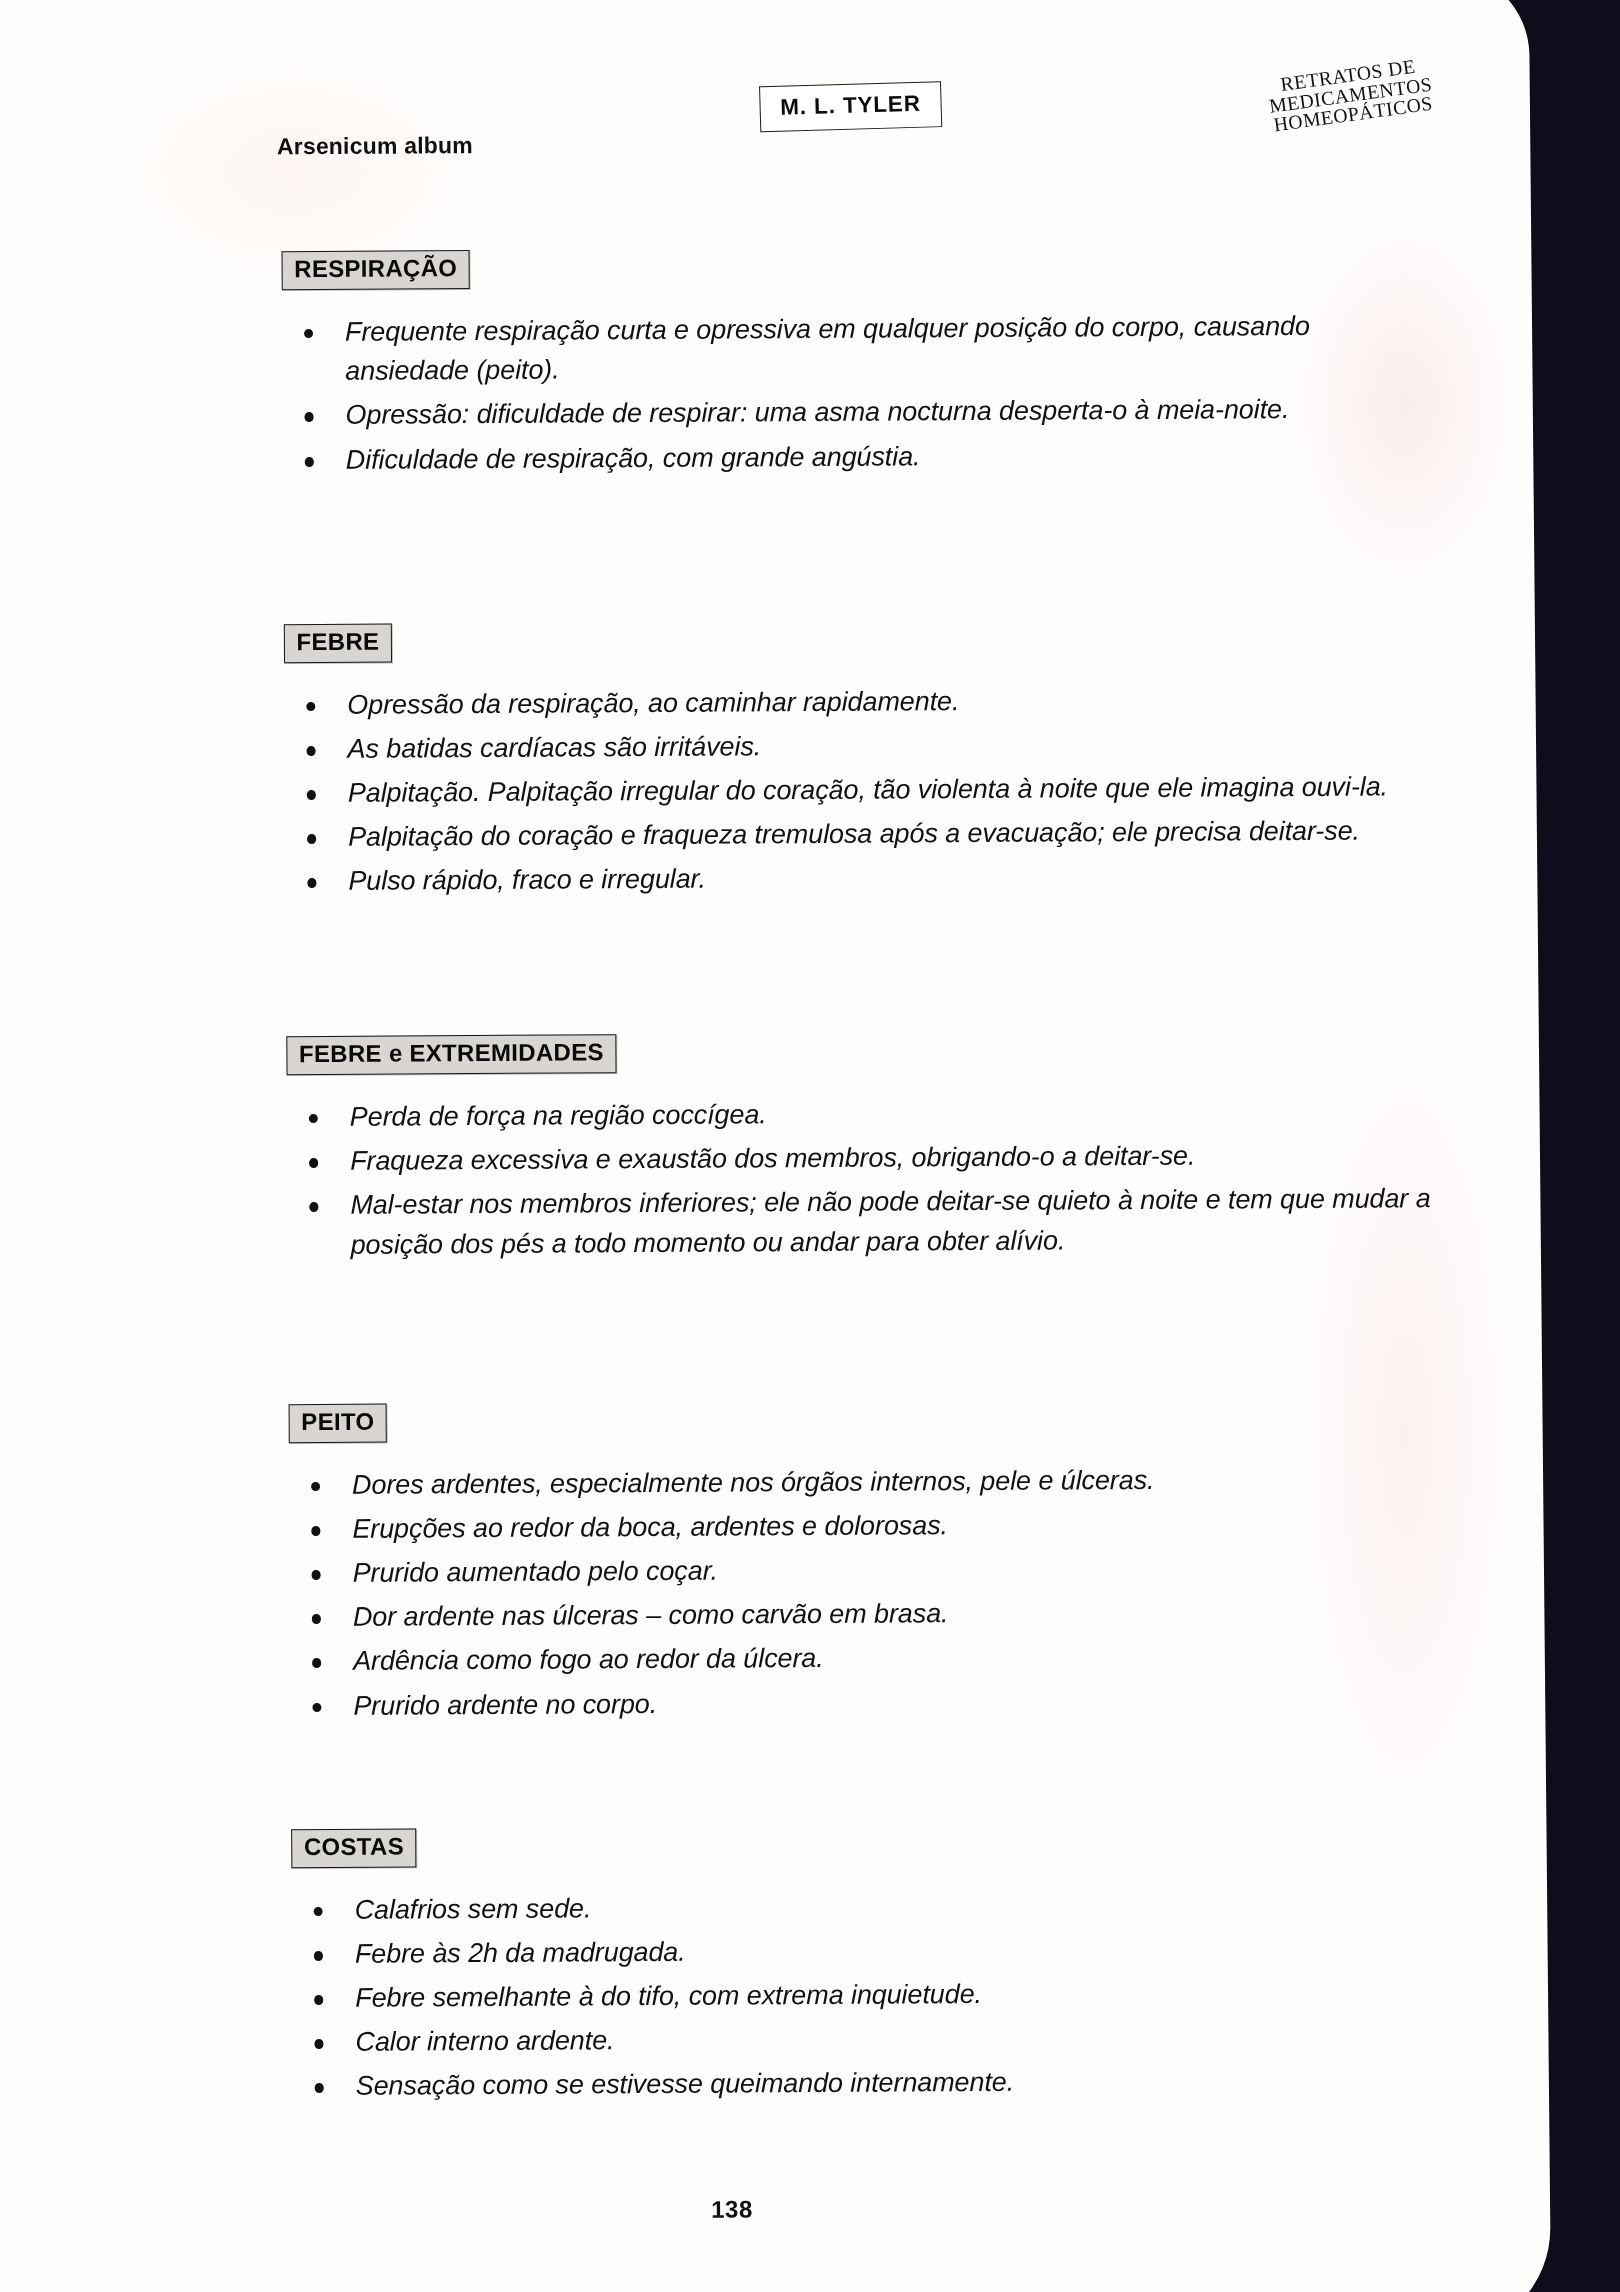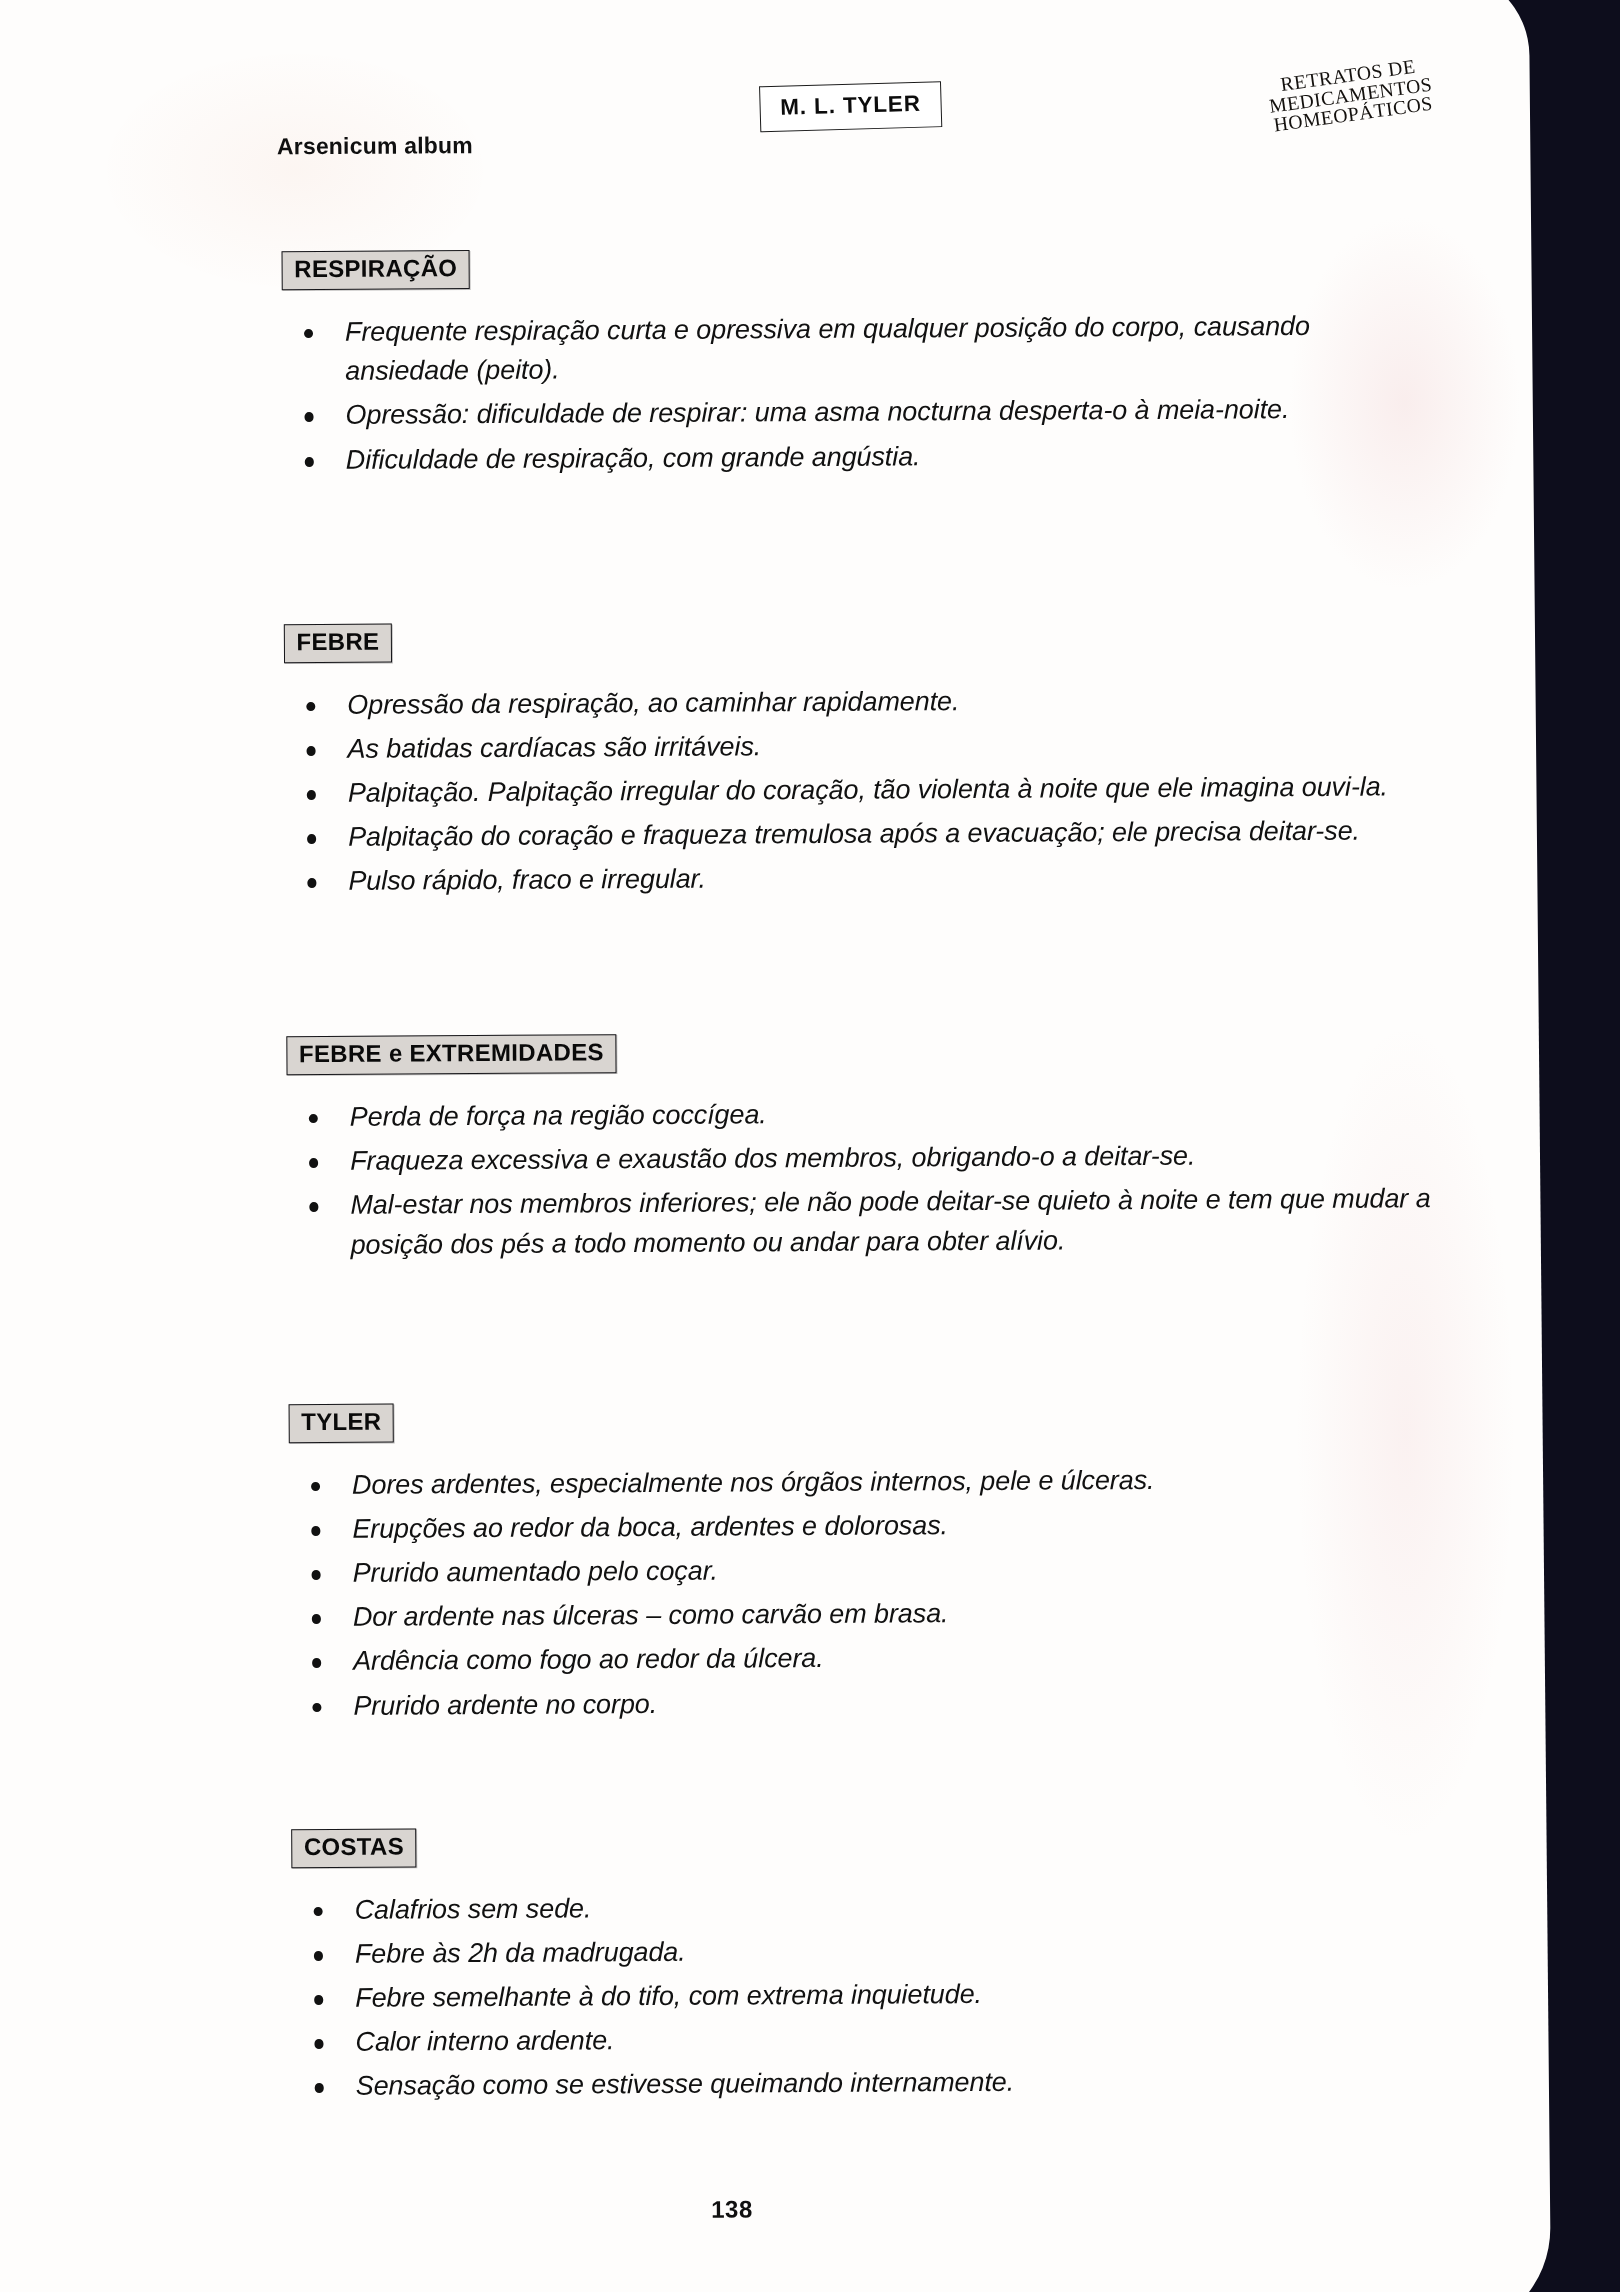--- a/index.html
+++ b/index.html
@@ -227,21 +227,21 @@
             <li>As batidas cardíacas são irritáveis.</li>
             <li>Palpitação. Palpitação irregular do coração, tão violenta à noite que ele imagina ouvi-la.</li>
             <li>Palpitação do coração e fraqueza tremulosa após a evacuação; ele precisa deitar-se.</li>
             <li>Pulso rápido, fraco e irregular.</li>
           </ul></div>
         <div class="section" style="top: 1034px;"><div class="section-head"><span>FEBRE</span><span class="lc"> e </span><span>EXTREMIDADES</span></div><ul class="bullets">
             <li>Perda de força na região coccígea.</li>
             <li>Fraqueza excessiva e exaustão dos membros, obrigando-o a deitar-se.</li>
             <li>Mal-estar nos membros inferiores; ele não pode deitar-se quieto à noite e tem que mudar a posição dos pés a todo momento ou andar para obter alívio.</li>
           </ul></div>
-        <div class="section" style="top: 1402px;"><div class="section-head">TYLER</div><ul class="bullets">
+        <div class="section" style="top: 1402px;"><div class="section-head">PEITO</div><ul class="bullets">
             <li>Dores ardentes, especialmente nos órgãos internos, pele e úlceras.</li>
             <li>Erupções ao redor da boca, ardentes e dolorosas.</li>
             <li>Prurido aumentado pelo coçar.</li>
             <li>Dor ardente nas úlceras – como carvão em brasa.</li>
             <li>Ardência como fogo ao redor da úlcera.</li>
             <li>Prurido ardente no corpo.</li>
           </ul></div>
         <div class="section" style="top: 1827px;"><div class="section-head">COSTAS</div><ul class="bullets">
             <li>Calafrios sem sede.</li>
             <li>Febre às 2h da madrugada.</li>

